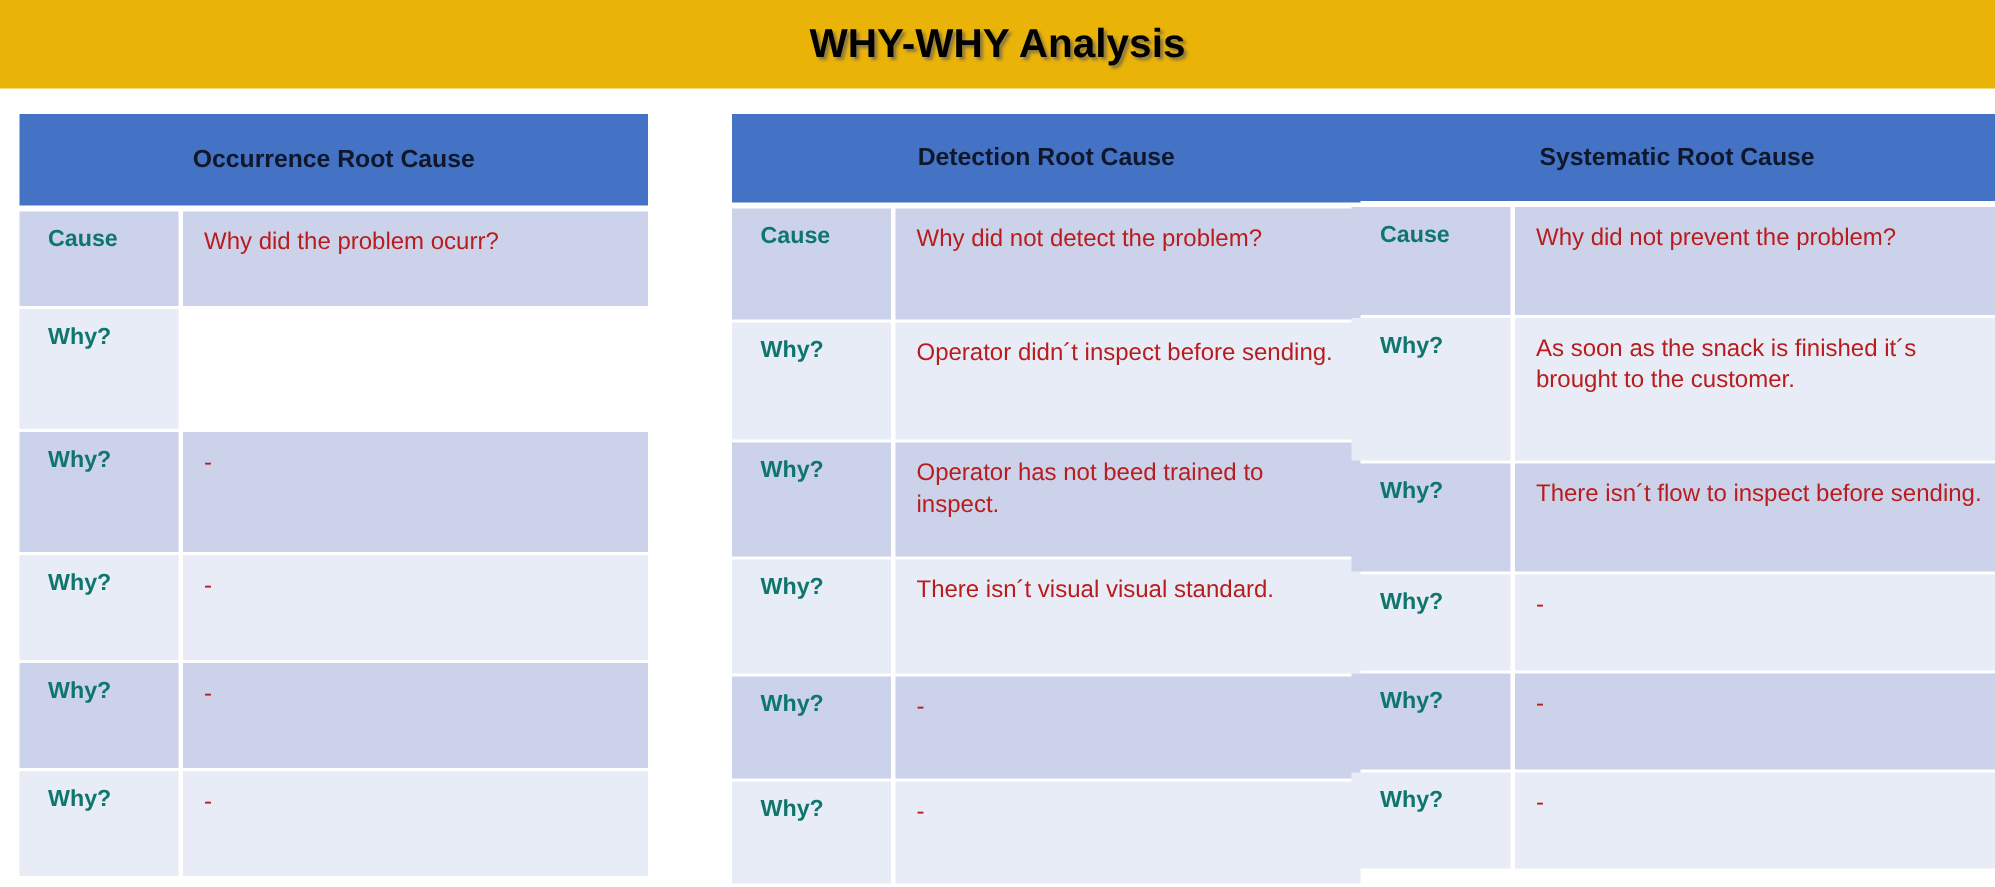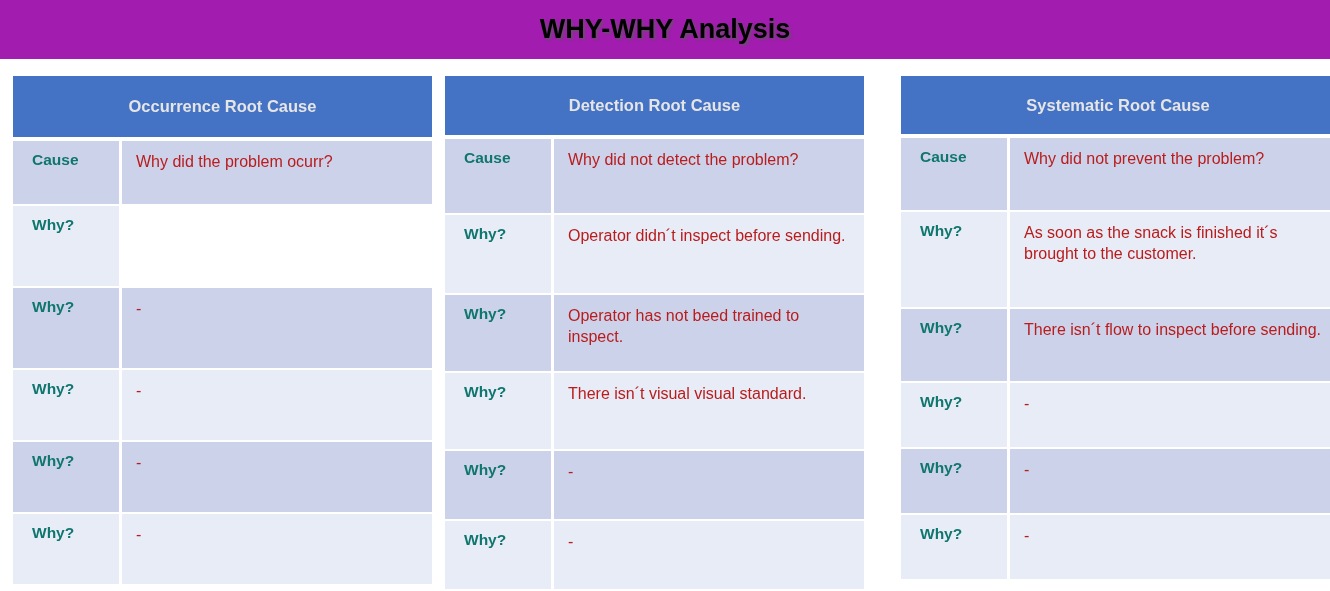--- a/index.html
+++ b/index.html
@@ -15,21 +15,21 @@
     overflow: hidden;
   }
 
   
   .title-banner {
     position: absolute;
     left: 0;
     top: 0;
     width: 1330px;
     height: 59px;
-    background: #a21caf;
+    background: #eab308;
     display: flex;
     align-items: center;
     justify-content: center;
   }
   .title-text {
     font-size: 27px;
     font-weight: bold;
     color: #000000;
     letter-spacing: 0px;
     text-shadow: 2px 2px 2px rgba(90, 90, 90, 0.65);
@@ -44,26 +44,26 @@
     width: 1330px;
     height: 532px;
   }
   .rc-table {
     position: absolute;
     top: 17px;
     display: flex;
     flex-direction: column;
   }
   .rc-table.t0 { left: 13px;  width: 419px; }
-  .rc-table.t1 { left: 445px; width: 419px; }
+  .rc-table.t1 { left: 488px; width: 419px; }
   .rc-table.t2 { left: 901px; width: 434px; }
 
   .rc-header {
     background: #4472c4;
-    color: #e5e5e5;
+    color: #0f172a;
     font-weight: bold;
     font-size: 16.5px;
     display: flex;
     align-items: center;
     justify-content: center;
     text-align: center;
     box-sizing: border-box;
     padding: 0 6px;
   }
   .t0 .rc-header { height: 61px; }

